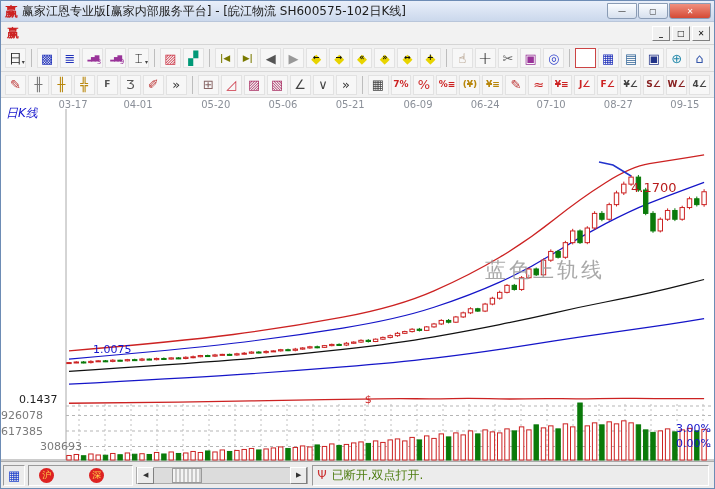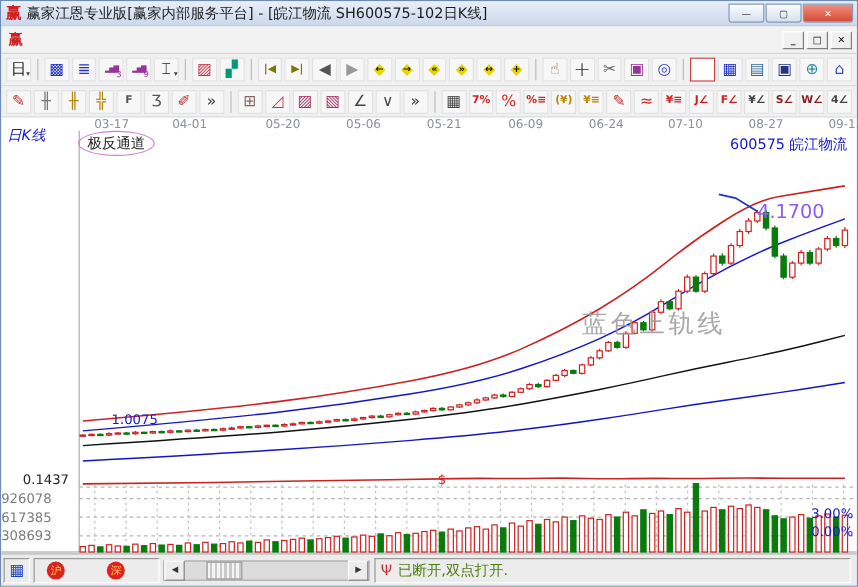--- a/index.html
+++ b/index.html
@@ -30,29 +30,29 @@
   .tbtn.cal .glyph{font-size:9px;font-weight:bold;margin-top:40px;}
   .tsup{position:absolute;right:1px;bottom:1px;font-size:7px;color:inherit;}
   .tov{position:absolute;left:50%;top:50%;transform:translate(-50%,-52%);font-size:8px;color:#111;font-weight:bold;}
   .tdd{display:none;}
   .hasdd .tdd{display:block;position:absolute;right:0px;bottom:2px;font-size:6px;color:#444;}
   .tsep{width:1px;height:18px;background:#bdbdbd;margin:0 4px;display:inline-block;}
   
   .chart{position:relative;height:363px;background:#ffffff;overflow:hidden;}
   #chart-svg{position:absolute;left:0;top:0;}
   .daterow{position:absolute;left:0;top:0;width:715px;height:12px;z-index:3;}
-  .dater{position:absolute;top:1px;width:40px;text-align:center;font-size:10px;color:#8a8f98;margin-left:20px;}
+  .dater{position:absolute;top:1px;width:40px;text-align:center;font-size:10px;color:#8a8f98;}
   .kline-label{position:absolute;left:5px;top:7px;font-size:12px;color:#1414cc;z-index:4;font-style:italic;}
   .labelrow{position:absolute;left:0;top:12px;width:715px;height:18px;z-index:3;display:flex;align-items:center;}
   .ind-name{margin-left:64px;font-size:12px;color:#222;border:1px solid #cf7fd4;border-radius:50%;padding:1px 7px;}
   .ind-vals{display:flex;}
   .indv{font-size:12px;margin-left:26px;white-space:nowrap;}
   .stock{position:absolute;right:10px;top:2px;font-size:12px;color:#1414cc;white-space:nowrap;}
   .ann{position:absolute;z-index:3;white-space:nowrap;}
-  .peak{left:630px;top:69px;font-size:16px;color:#8b5cf6;}
+  .peak{left:630px;top:82px;font-size:13px;color:#b91c1c;}
   .watermark{left:484px;top:158px;font-size:21px;color:#9a9a9a;letter-spacing:3px;opacity:.85;}
   .leftprice{left:92px;top:245px;font-size:11px;color:#1414cc;}
   .bottomprice{left:18px;top:295px;font-size:11px;color:#222;}
   .vlabel{position:absolute;left:0;width:60px;text-align:left;font-size:11px;color:#7a7a7a;z-index:3;}
   .pct{position:absolute;left:664px;width:46px;text-align:right;font-size:11px;color:#1414cc;z-index:3;}
   
   .statusbar{height:27px;background:#ececec;border-top:1px solid #aaa;display:flex;align-items:center;padding:0 2px;box-sizing:border-box;font-size:12px;}
   .sb-panel{display:flex;align-items:center;height:21px;border:1px solid;border-color:#9a9a9a #fff #fff #9a9a9a;background:#ececec;padding:0 4px;margin-right:3px;box-sizing:border-box;}
   .kb-icon{color:#2244cc;font-size:13px;}
   .mkt-icon{width:15px;height:15px;border-radius:50%;background:#dd2222;color:#ffd24a;font-size:9px;display:flex;align-items:center;justify-content:center;margin:0 4px 0 6px;flex:none;}
@@ -611,39 +611,28 @@
         <span class="dater" style="left: 194.76px;">05-20</span>
         <span class="dater" style="left: 261.96px;">05-06</span>
         <span class="dater" style="left: 329.16px;">05-21</span>
         <span class="dater" style="left: 397px;">06-09</span>
         <span class="dater" style="left: 464.2px;">06-24</span>
         <span class="dater" style="left: 530.12px;">07-10</span>
         <span class="dater" style="left: 597.32px;">08-27</span>
         <span class="dater" style="left: 663.88px;">09-15</span>
       </div>
     <span class="kline-label">日K线</span>
-    <div class="labelrow">
-      <span class="ind-name">极反通道</span>
-      <span class="ind-vals">
-          <span class="indv" style="color: rgb(204, 34, 34);"></span>
-          <span class="indv" style="color: rgb(20, 20, 204);"></span>
-          <span class="indv" style="color: rgb(34, 34, 34);"></span>
-          <span class="indv" style="color: rgb(20, 20, 204);"></span>
-          <span class="indv" style="color: rgb(204, 34, 34);"></span>
-        </span>
-      <span class="stock"><span>600575</span> <span>皖江物流</span></span>
-    </div>
     <div class="ann peak">4.1700</div>
     <div class="ann watermark">蓝色上轨线</div>
     <div class="ann leftprice">1.0075</div>
     <div class="ann bottomprice">0.1437</div>
     <div id="vol-axis">
         <span class="vlabel" style="top: 311px;">926078</span>
         <span class="vlabel" style="top: 326.5px;">617385</span>
-        <span class="vlabel" style="top: 342px;">308693</span>
+        <span class="vlabel" style="top: 342px; margin-left: 39px;">308693</span>
       </div>
     <div class="pct" style="top:324px">3.00%</div>
     <div class="pct" style="top:339px">0.00%</div>
   </div>
 
   <div class="statusbar">
     <span class="sb-panel">
         <span class="kb-icon">▦</span>
       </span>
     <span class="sb-panel">

